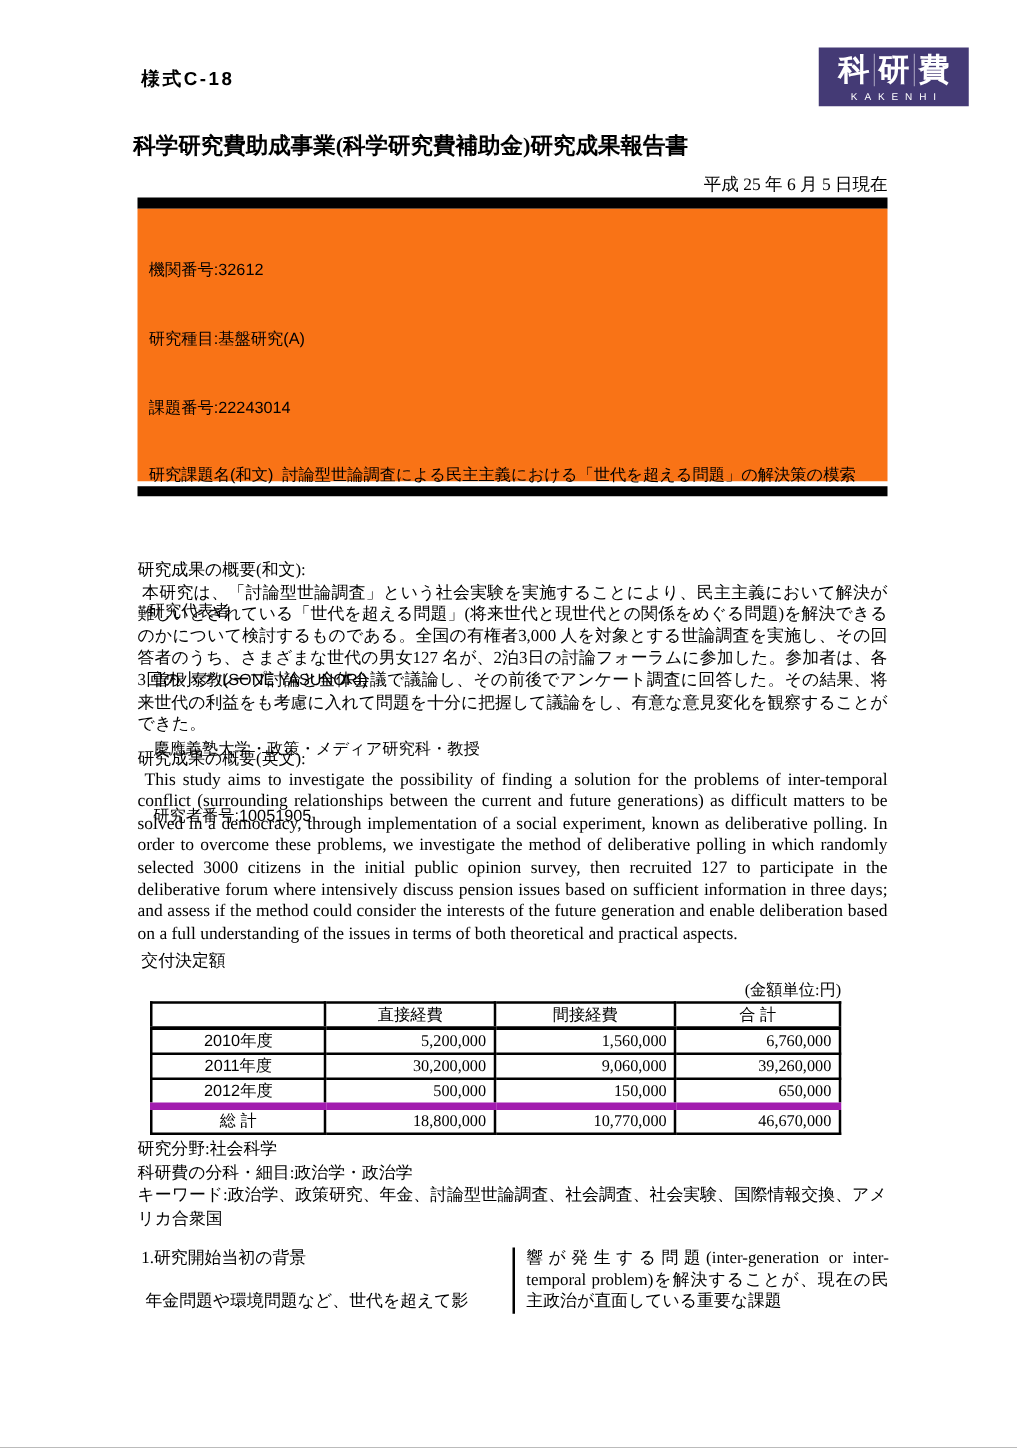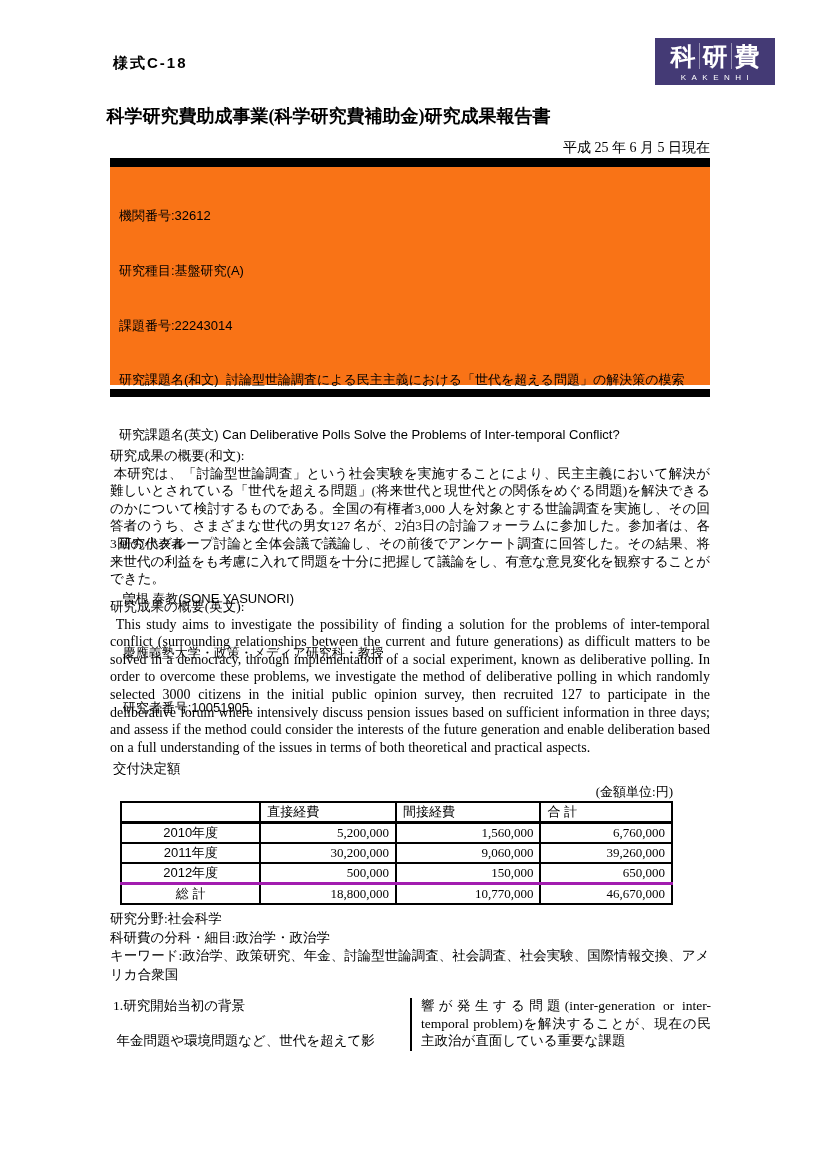--- a/index.html
+++ b/index.html
@@ -51,23 +51,23 @@
 
   
   .grant-table{left:120px;top:801px;width:553px;border-collapse:collapse;
                font-size:13px;}
   .grant-table td,.grant-table th{border:2px solid #000;padding:0 6px;height:19px;
                box-sizing:border-box;font-weight:normal;}
   .grant-table .c0{width:140px;text-align:center;}
   .grant-table .c1{width:136px;}
   .grant-table .c2{width:145px;}
   .grant-table .c3{width:132px;}
-  .grant-table thead th{text-align:left;}
+  .grant-table thead th{text-align:center;}
   .grant-table td.num{text-align:right;font-family:"Liberation Serif","DejaVu Serif",serif;}
-  .grant-table tr.total td{border-top:3px solid #a21caf;}
+  .grant-table tr.total td{border-top:6px solid #a21caf;}
   .grant-table thead th{border-bottom:3px solid #000;}
 
   .meta-block{left:110px;top:910px;width:600px;font-size:13.5px;line-height:18.5px;}
   .meta-block div{white-space:pre-wrap;}
 
   
   .col-left{left:113px;top:997px;width:288px;font-size:13.5px;line-height:17.6px;}
   .col-left .col-body{margin-top:17px;white-space:pre-wrap;}
   .col-divider{left:410px;top:998px;width:2px;height:53px;background:#000;}
   .col-right{left:421px;top:997px;width:290px;font-size:13.5px;line-height:17.6px;
@@ -94,21 +94,20 @@
   <div class="abs doc-title">科学研究費助成事業(科学研究費補助金)研究成果報告書</div>
   <div class="abs date-line">平成 25 年 6 月 5 日現在</div>
 
   <div class="abs bar bar1"></div>
 
   <div class="abs info-box sans">
     <div>機関番号:32612</div>
     <div>研究種目:基盤研究(A)</div>
     <div>課題番号:22243014</div>
     <div>研究課題名(和文)  討論型世論調査による民主主義における「世代を超える問題」の解決策の模索</div>
-    <div>研究課題名(英文) Can Deliberative Polls Solve the Problems of Inter-temporal Conflict?</div>
     <div class="spacer-line"></div>
     <div>研究代表者</div>
     <div> 曽根 泰教(SONE YASUNORI)</div>
     <div> 慶應義塾大学・政策・メディア研究科・教授</div>
     <div> 研究者番号:10051905</div>
   </div>
 
   <div class="abs bar bar2"></div>
 
   <div class="abs section jp-summary">

